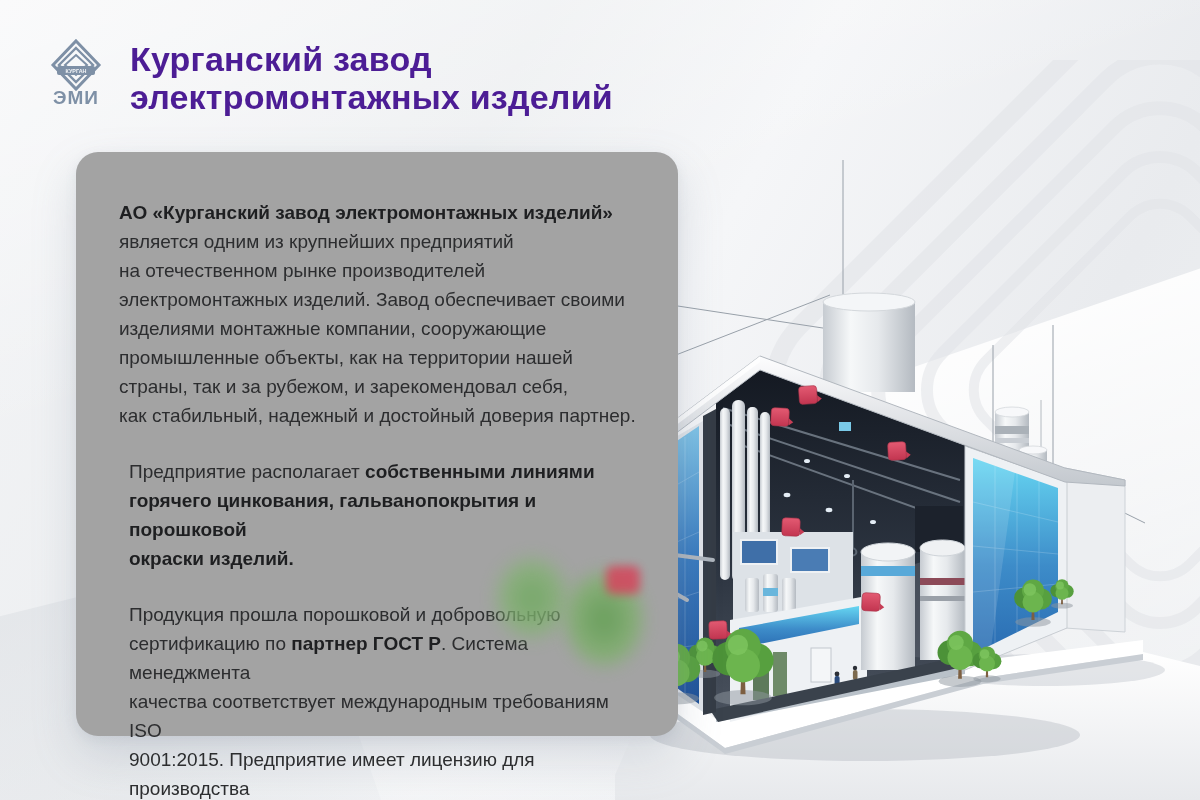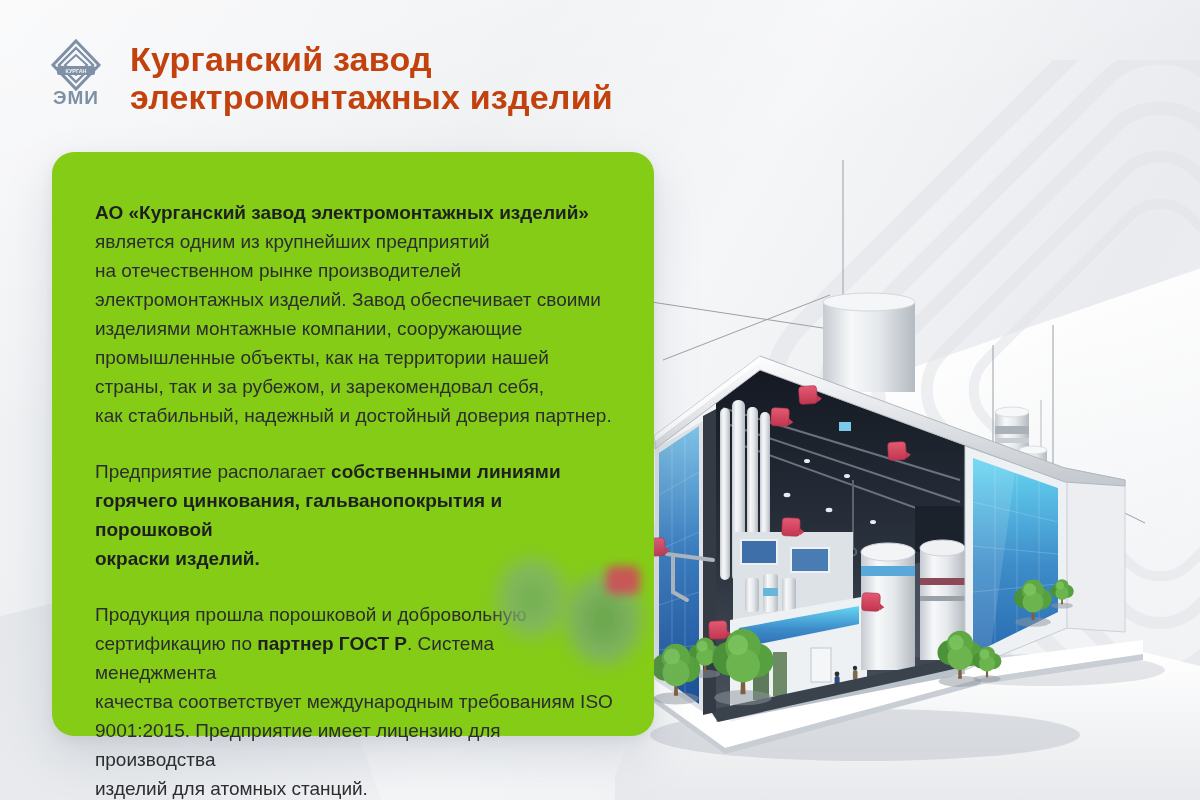--- a/index.html
+++ b/index.html
@@ -15,35 +15,35 @@
   .swath2{left:380px;top:330px;width:1400px;height:700px;transform:rotate(-19deg);
     background:linear-gradient(180deg,rgba(255,255,255,.9),rgba(233,235,238,0) 70%);z-index:1;}
   .swath3{left:-200px;top:560px;width:900px;height:400px;transform:rotate(-14deg);
     background:linear-gradient(180deg,rgba(222,225,229,.6),rgba(233,235,238,0));z-index:1;}
   
   .watermark{left:760px;top:60px;z-index:2;opacity:.55;}
   
   .logo{left:50px;top:38px;z-index:6;}
   .page-title{
     left:130px;top:40px;z-index:6;margin:0;
-    font-size:34px;line-height:38px;font-weight:800;color:#c2410c;
+    font-size:34px;line-height:38px;font-weight:800;color:#4c1d95;
     white-space:pre-line;letter-spacing:.2px;
   }
   
   .factory{left:615px;top:150px;z-index:3;}
   
   .card{
-    left:52px;top:152px;width:602px;height:584px;box-sizing:border-box;
-    background:#84cc16;border-radius:22px;z-index:5;
+    left:76px;top:152px;width:602px;height:584px;box-sizing:border-box;
+    background:#a3a3a3;border-radius:22px;z-index:5;
     box-shadow:0 20px 45px rgba(120,132,148,.22),0 4px 12px rgba(120,132,148,.12);
     padding:46px 40px 0 43px;
     font-size:19px;line-height:29px;color:#2c2d2f;
   }
   .card p{margin:0;}
-  .card p + p{margin-top:27px;}
+  .card p + p{margin-top:27px;margin-left:10px;}
   .card span,.card b{white-space:pre-line;}
   .card b{font-weight:700;color:#1e1f21;}
   
   .blur-blob{z-index:7;pointer-events:none;}
   .bt1{left:478px;top:540px;width:108px;height:145px;filter:blur(9px);opacity:.8;
     background:radial-gradient(ellipse 50% 42% at 50% 40%,#6aa85a 0%,#87b377 55%,rgba(170,200,160,0) 72%);}
   .bt2{left:545px;top:552px;width:118px;height:160px;filter:blur(8px);opacity:.85;
     background:radial-gradient(ellipse 50% 44% at 50% 42%,#5f9e50 0%,#82b070 55%,rgba(170,200,160,0) 74%);}
   .br1{left:606px;top:566px;width:34px;height:28px;border-radius:7px;background:#d5455c;filter:blur(5px);opacity:.85;}
 </style>

